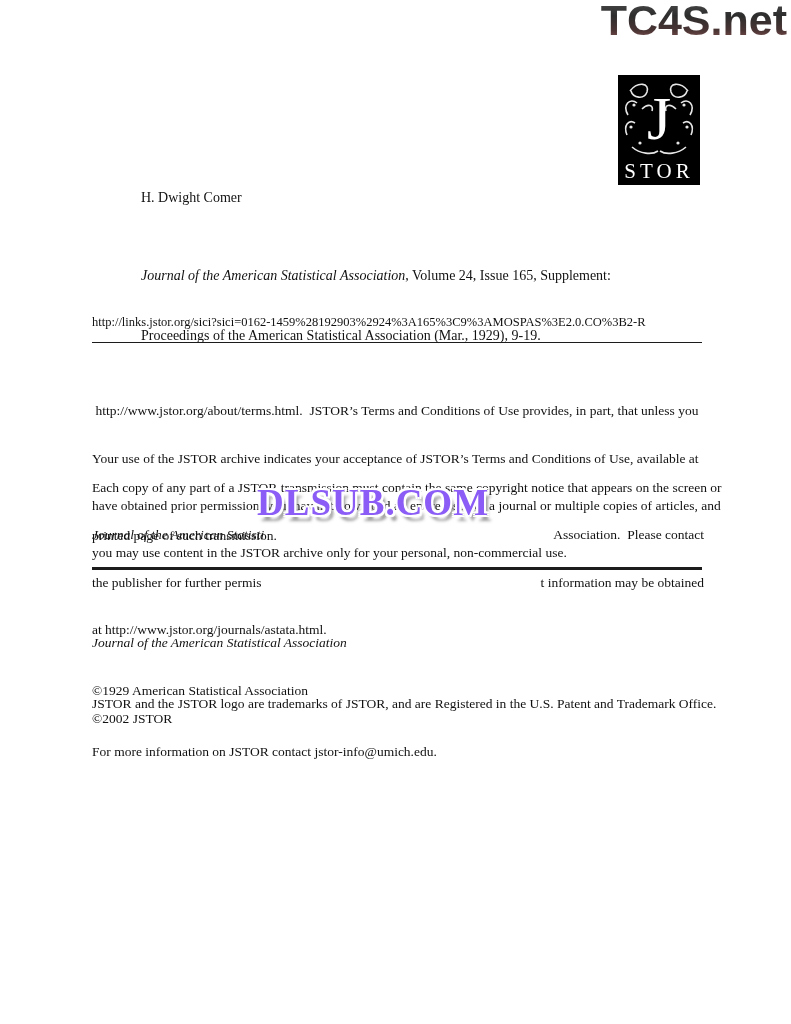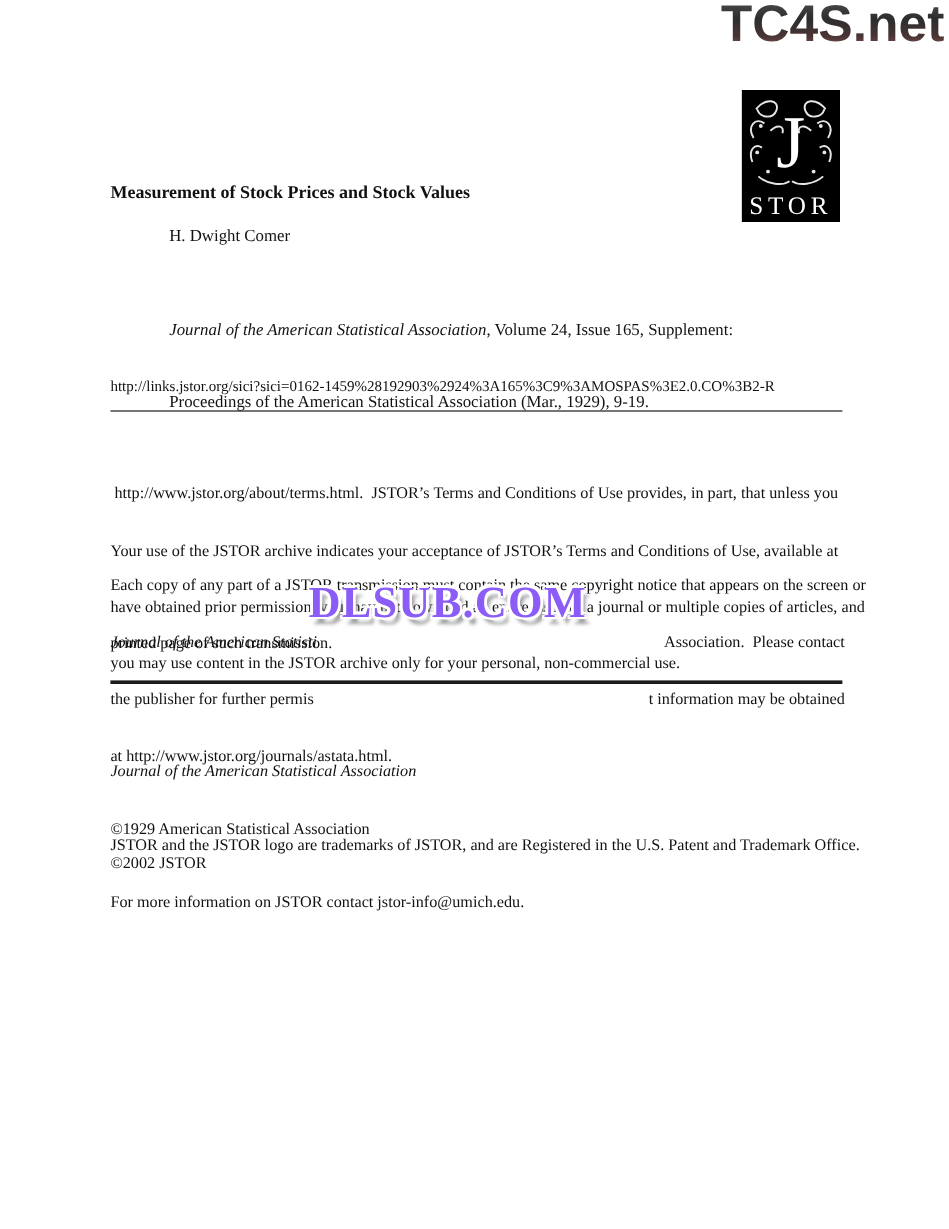--- a/index.html
+++ b/index.html
@@ -136,21 +136,20 @@
         <circle cx="13" cy="52" r="1.6"></circle>
         <circle cx="69" cy="52" r="1.6"></circle>
         <circle cx="22" cy="68" r="1.6"></circle>
         <circle cx="60" cy="68" r="1.6"></circle>
       </g>
       <text x="41" y="64" text-anchor="middle" font-family="Liberation Serif, serif" font-size="62" fill="#ffffff">J</text>
       <text x="41" y="103" text-anchor="middle" font-family="Liberation Serif, serif" font-size="21" letter-spacing="4" fill="#ffffff">STOR</text>
     </svg>
   </div>
 
-  <div class="title">Measurement of Stock Prices and Stock Values</div>
   <div class="author">H. Dwight Comer</div>
 
   <div class="cite">
     <div><span class="italic">Journal of the American Statistical Association</span><span>, Volume 24, Issue 165, Supplement:</span></div>
     <div>Proceedings of the American Statistical Association (Mar., 1929), 9-19.</div>
   </div>
 
   <div class="stable">
     <div>http://links.jstor.org/sici?sici=0162-1459%28192903%2924%3A165%3C9%3AMOSPAS%3E2.0.CO%3B2-R</div>
   </div>

